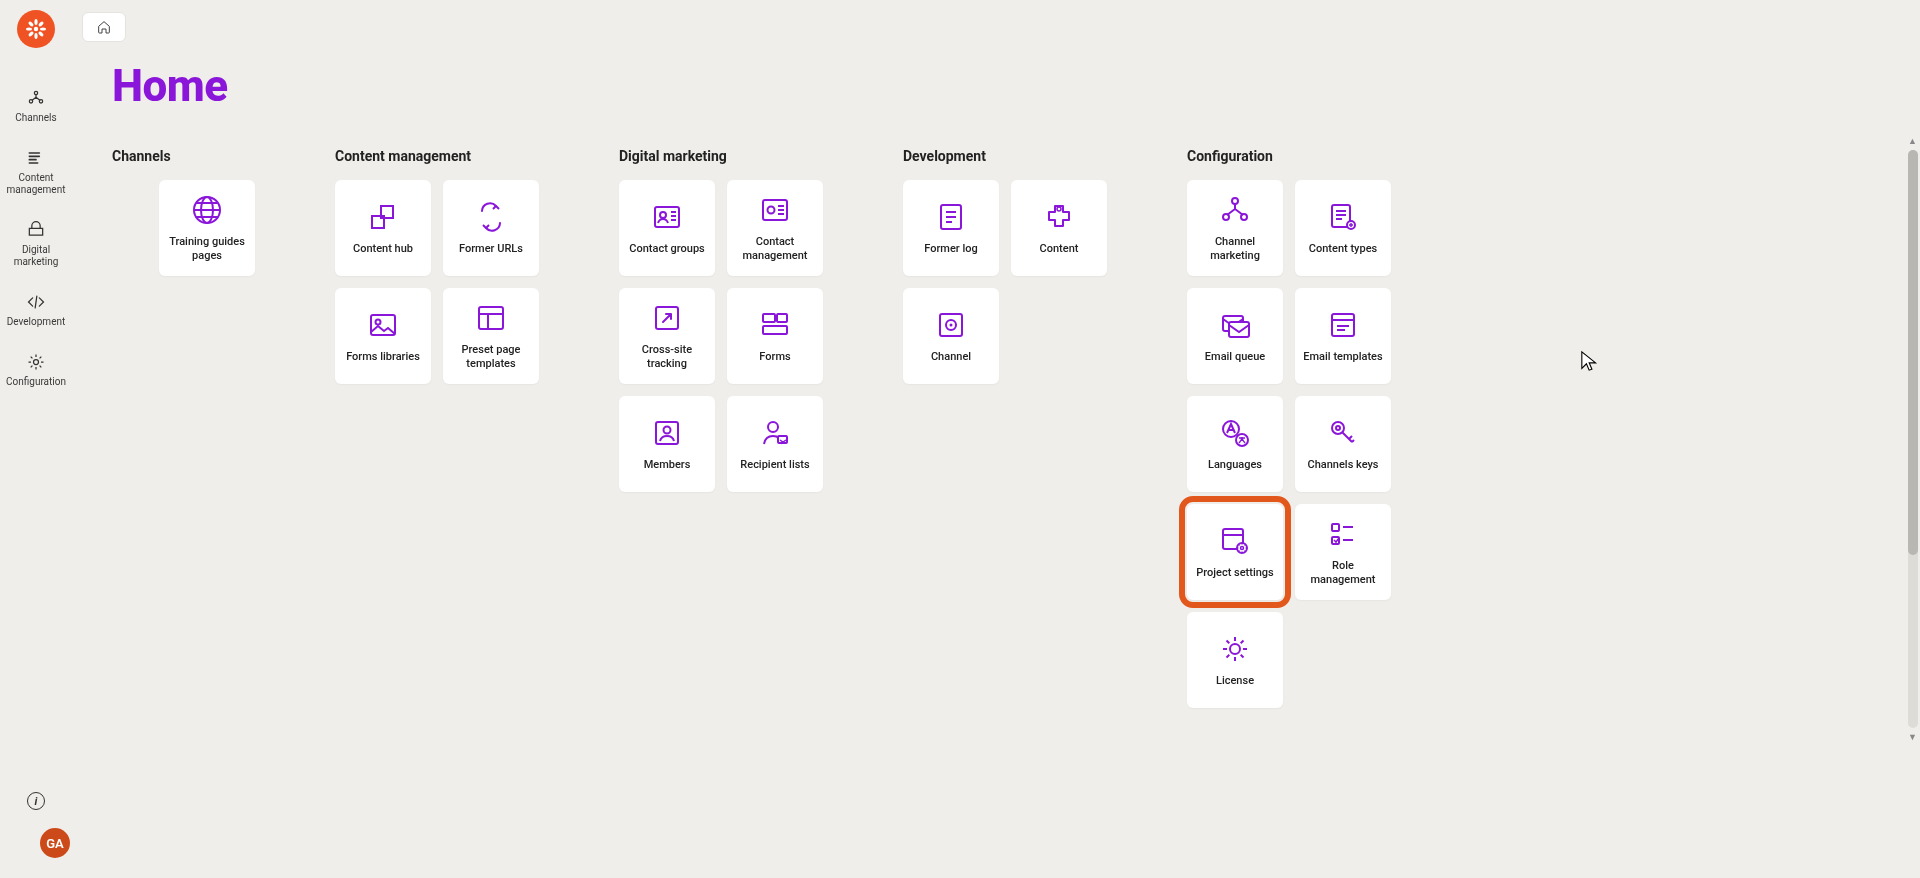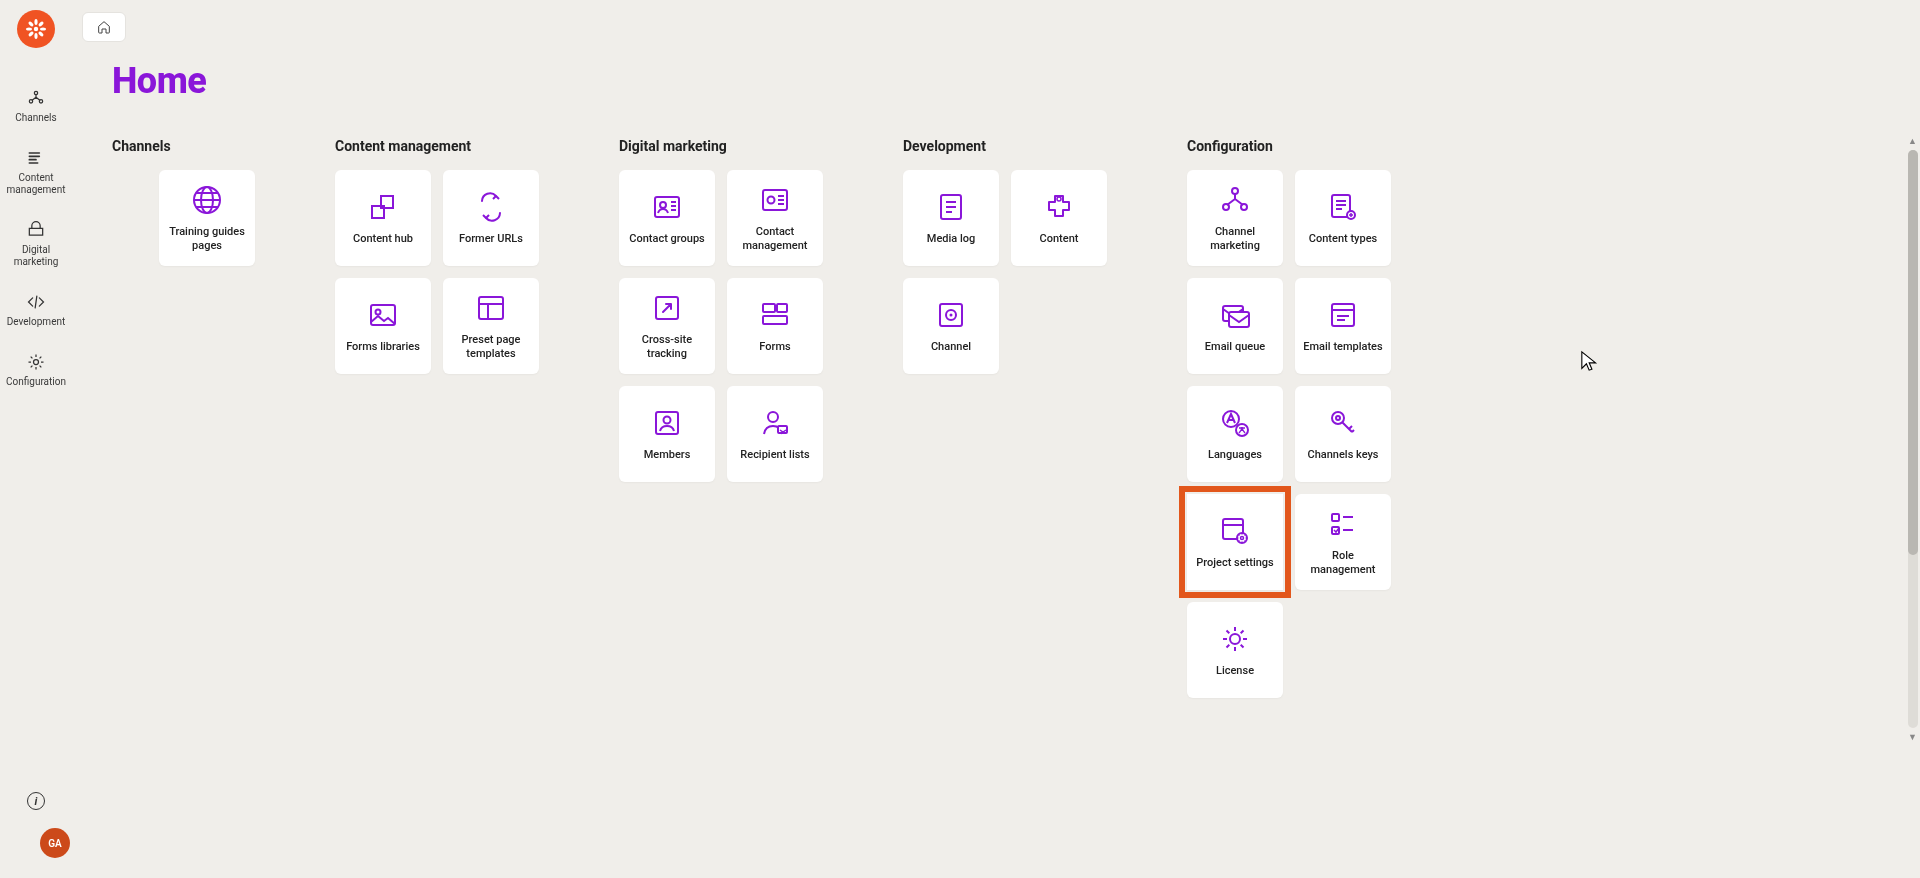--- a/index.html
+++ b/index.html
@@ -42,21 +42,21 @@
 
   .sidebar-bottom {
     margin-top: auto;
     display: flex; flex-direction: column; align-items: center;
     gap: 18px;
     padding-bottom: 20px;
   }
   .info-icon { width: 18px; height: 18px; color: #333; cursor: pointer; border:1.5px solid #333; border-radius:50%; display:flex; align-items:center; justify-content:center; font-size:11px; font-weight:bold; font-style: italic; }
   .avatar {
     width: 30px; height: 30px; border-radius:50%;
-    background:#cc4a1a; color:#fff; font-size:10px; font-weight:600;
+    background:#cc4a1a; color:#fff; font-size:13px; font-weight:600;
     display:flex; align-items:center; justify-content:center;
     cursor:pointer;
     margin-left:38px;
   }
 
   
   .topbar {
     position: absolute;
     top: 12px; left: 82px;
     display:flex; gap:10px;
@@ -70,21 +70,21 @@
   .home-btn svg { width:16px; height:16px; color:#444; }
 
   
   .main {
     flex:1;
     padding: 60px 40px 40px 40px;
     overflow-y: auto;
     position:relative;
   }
   .page-title {
-    font-size: 36px; font-weight:800;
+    font-size: 44px; font-weight:800;
     color:#8a16d9;
     margin-bottom: 36px;
     letter-spacing: -0.5px;
   }
 
   .categories { display:flex; gap:80px; align-items:flex-start; }
   .category { }
   .category h3 {
     font-size: 14px; font-weight:700; color:#222;
     margin-bottom: 16px;
@@ -98,21 +98,21 @@
     display:flex; flex-direction:column; align-items:center; justify-content:center;
     gap:8px; padding:8px;
     cursor:pointer;
     box-shadow: 0 1px 2px rgba(0,0,0,0.04);
     text-align:center;
     position:relative;
   }
   .tile.highlighted {
     outline: 6px solid #e2571c;
     outline-offset: 2px;
-    border-radius:0;
+    border-radius:6px;
   }
   .tile .tile-icon { width:34px; height:34px; color:#8a16d9; flex-shrink:0; }
   .tile .tile-label {
     font-size: 11px; color:#222; font-weight:500; line-height:1.25;
   }
 
   
   .scroll-track {
     position:absolute; right:2px; top:150px; bottom:150px;
     width:10px; background:#dedcd7; border-radius:5px;
@@ -451,21 +451,21 @@
             </div>
           </div>
         </div>
         <div class="category">
           <h3>Development</h3>
           <div class="tiles">
             <div class="tile">
       <svg class="tile-icon" viewBox="0 0 34 34">
                 <use href="#t-event-log"></use>
               </svg>
-      <div class="tile-label">Media log</div>
+      <div class="tile-label">Former log</div>
             </div>
             <div class="tile">
       <svg class="tile-icon" viewBox="0 0 34 34">
                 <use href="#t-modules"></use>
               </svg>
       <div class="tile-label">Content</div>
             </div>
             <div class="tile">
       <svg class="tile-icon" viewBox="0 0 34 34">
                 <use href="#t-system"></use>

